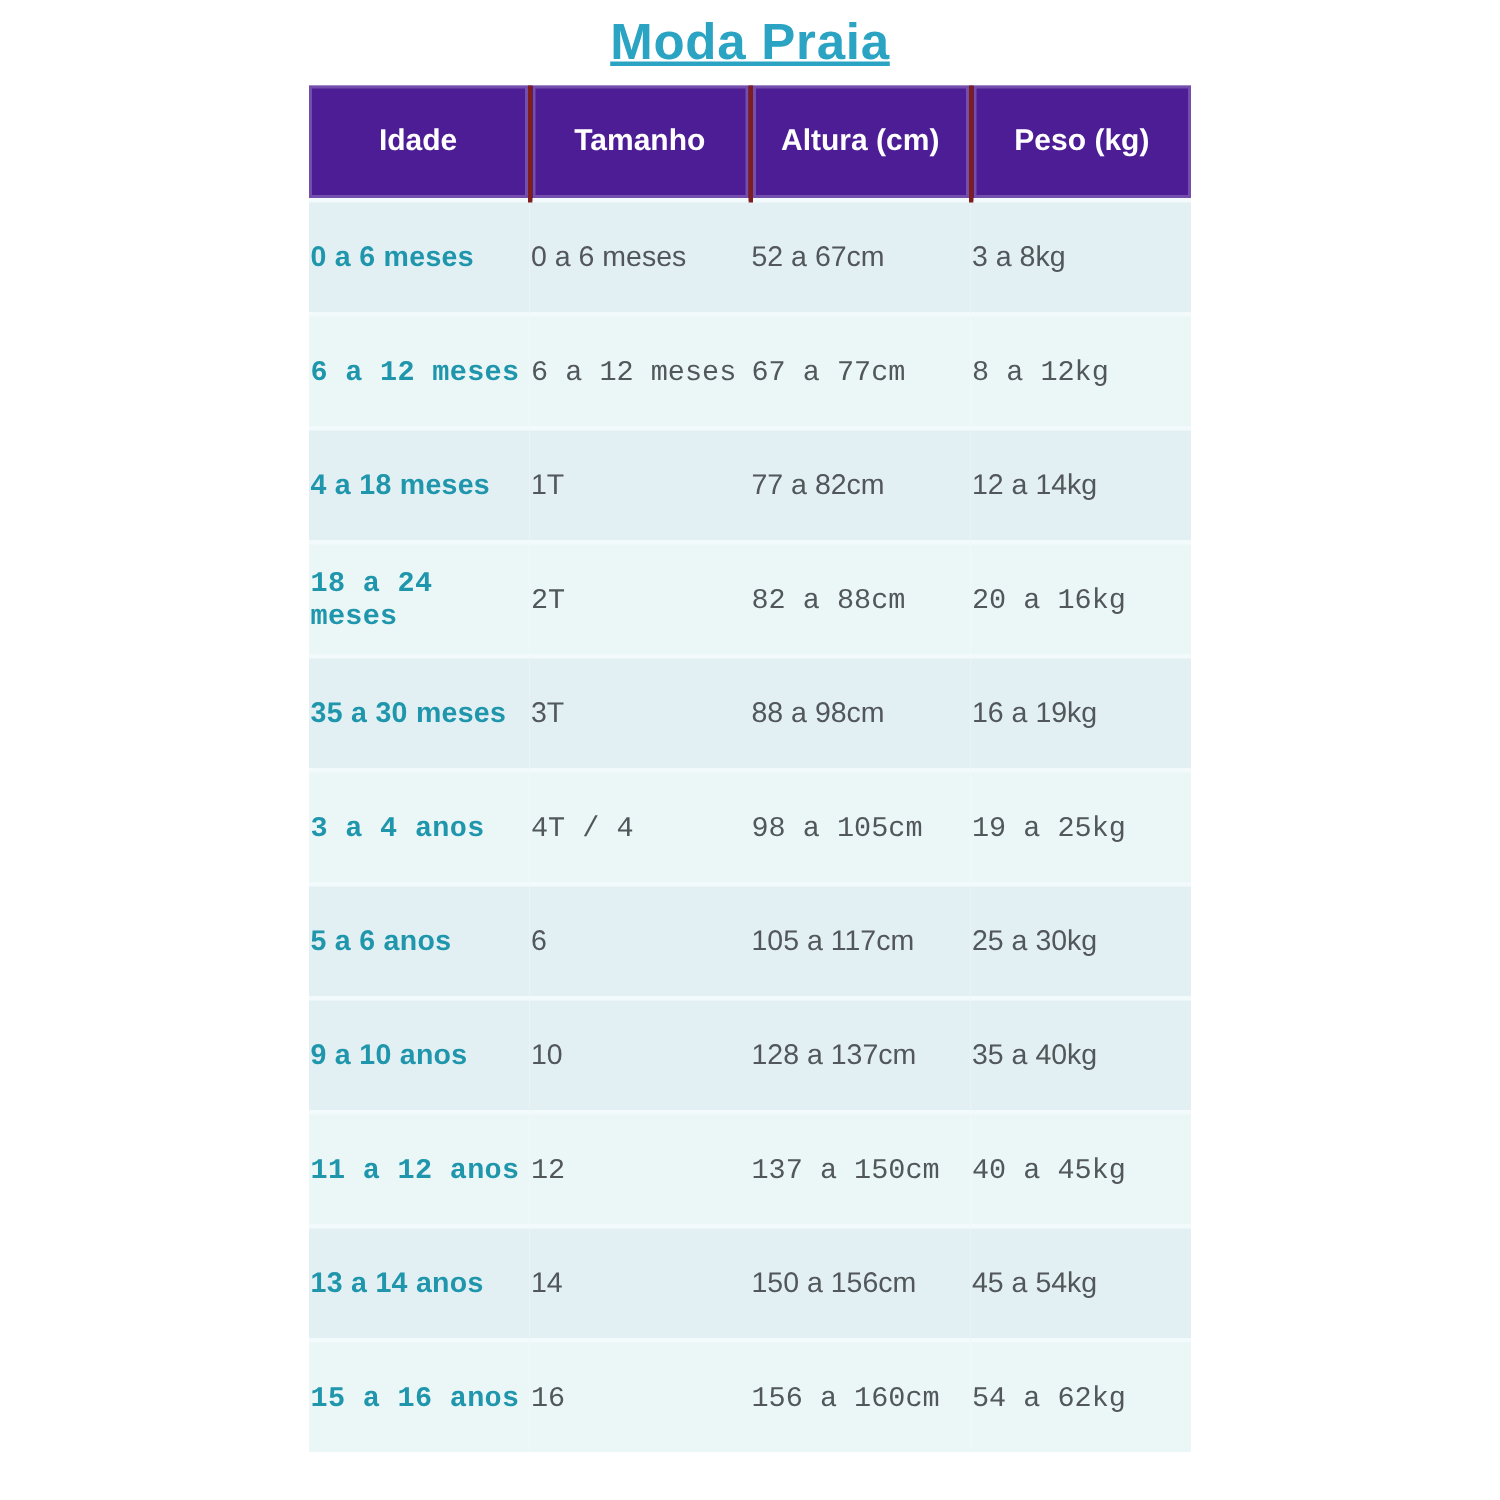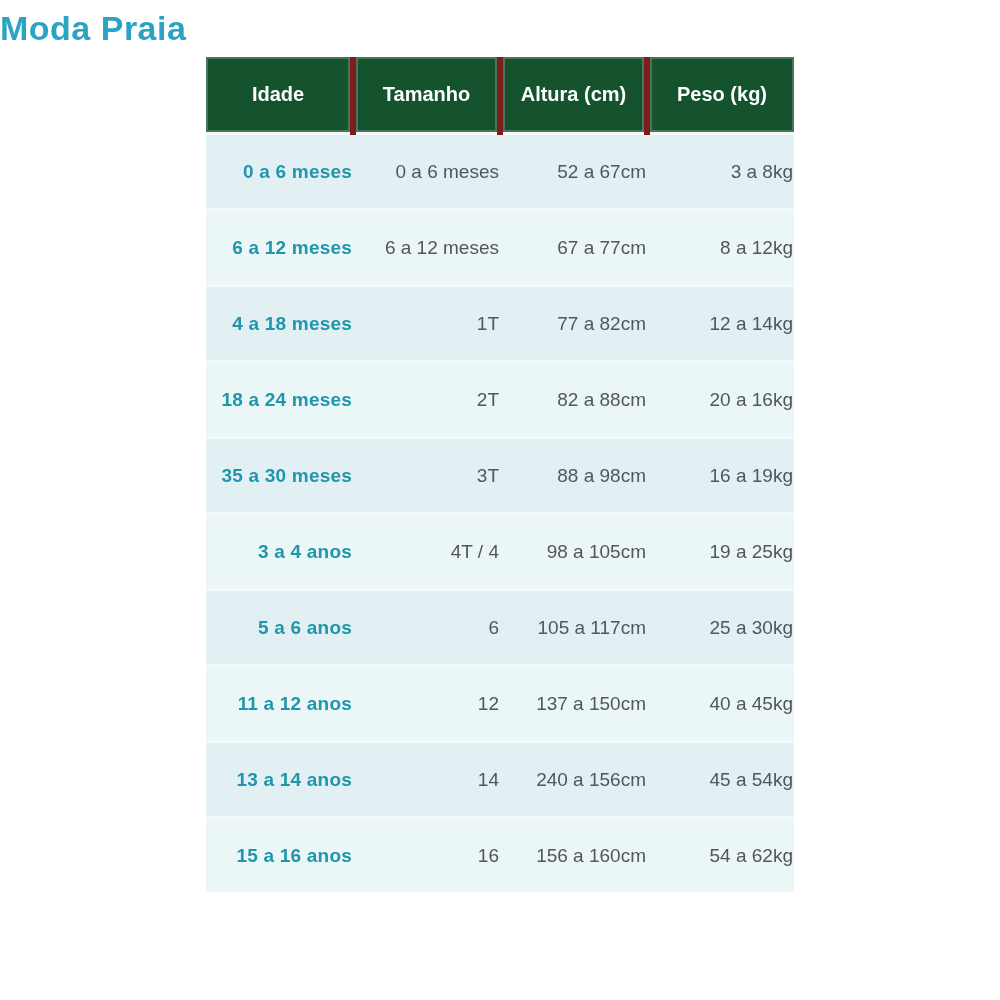--- a/index.html
+++ b/index.html
@@ -11,56 +11,57 @@
     font-family: "Liberation Sans", sans-serif;
     -webkit-font-smoothing: antialiased;
   }
   .page {
     width: 1000px;
     height: 1000px;
     box-sizing: border-box;
     padding-top: 8px;
   }
   .title {
-    text-align: left;
+    text-align: center;
     font-size: 34px;
     font-weight: 700;
     letter-spacing: 0.5px;
     color: #2ba4c4;
     margin: 0 0 9px 0;
     line-height: 40px;
+    text-decoration: underline;
   }
   table.size-table {
     border-collapse: collapse;
     table-layout: fixed;
     width: 588px;
     margin: 0 auto;
   }
   table.size-table col { width: 25%; }
   th {
-    background: #14532d;
+    background: #4c1d95;
     color: #ffffff;
     font-size: 20px;
     font-weight: 700;
     height: 73px;
     text-align: center;
     vertical-align: middle;
     box-shadow: inset 0 0 0 2px rgba(255,255,255,0.22);
   }
-  th + th { border-left: 6px solid #7f1d1d; }
+  th + th { border-left: 3px solid #7f1d1d; }
   td {
     height: 71px;
-    text-align: right;
+    text-align: left;
     vertical-align: middle;
     font-size: 19px;
     color: #51575a;
     border-top: 3px solid #f3fafb;
   }
   tr.odd  td { background: #e3f0f3; }
-  tr.even td { background: #ebf6f7; }
+  tr.even td { background: #ebf6f7; font-family: Liberation Mono, monospace; }
   td.idade {
     font-weight: 700;
     color: #1f96ac;
     letter-spacing: 0.2px;
   }
 </style>
 </head>
 <body>
 
 <div class="page">
@@ -117,30 +118,36 @@
           <td class="tamanho">4T / 4</td>
           <td class="altura">98 a 105cm</td>
           <td class="peso">19 a 25kg</td>
         </tr>
         <tr class="odd">
           <td class="idade">5 a 6 anos</td>
           <td class="tamanho">6</td>
           <td class="altura">105 a 117cm</td>
           <td class="peso">25 a 30kg</td>
         </tr>
+        <tr class="odd">
+          <td class="idade">9 a 10 anos</td>
+          <td class="tamanho">10</td>
+          <td class="altura">128 a 137cm</td>
+          <td class="peso">35 a 40kg</td>
+        </tr>
         <tr class="even">
           <td class="idade">11 a 12 anos</td>
           <td class="tamanho">12</td>
           <td class="altura">137 a 150cm</td>
           <td class="peso">40 a 45kg</td>
         </tr>
         <tr class="odd">
           <td class="idade">13 a 14 anos</td>
           <td class="tamanho">14</td>
-          <td class="altura">240 a 156cm</td>
+          <td class="altura">150 a 156cm</td>
           <td class="peso">45 a 54kg</td>
         </tr>
         <tr class="even">
           <td class="idade">15 a 16 anos</td>
           <td class="tamanho">16</td>
           <td class="altura">156 a 160cm</td>
           <td class="peso">54 a 62kg</td>
         </tr>
       </tbody>
   </table>

